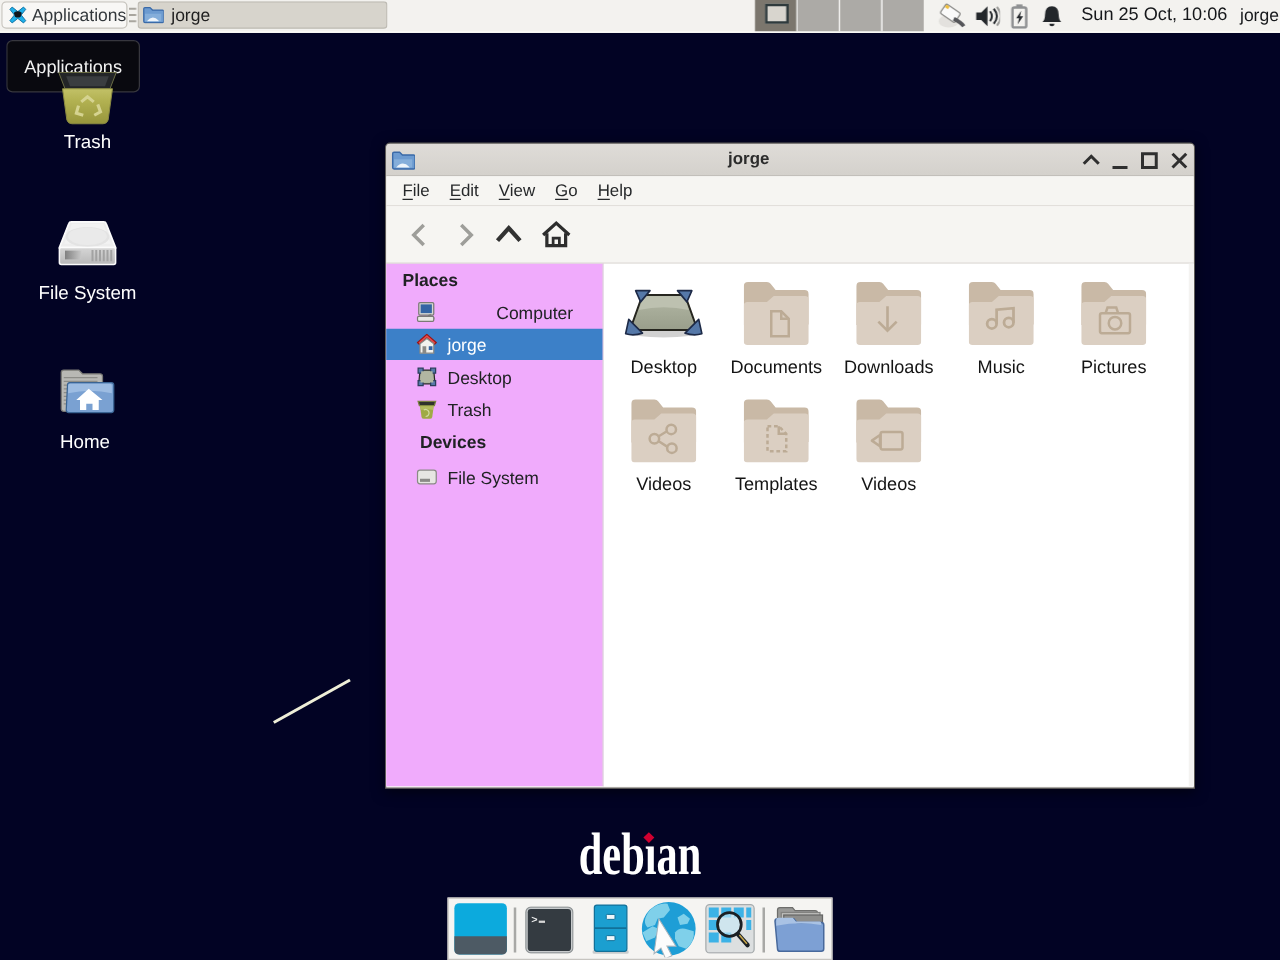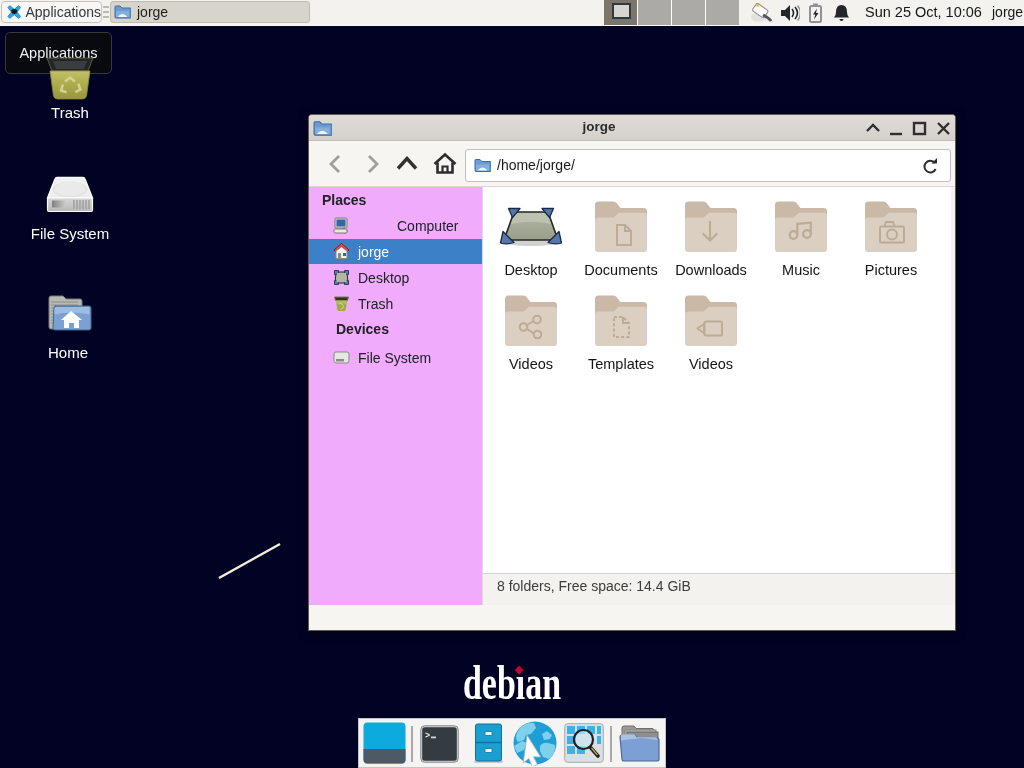--- a/index.html
+++ b/index.html
@@ -228,45 +228,40 @@
     <div id="title">jorge</div>
     <svg class="abs" style="left:552px;top:0" width="96" height="26" viewBox="0 0 96 26">
       <g stroke="#2f2f2f" stroke-width="2.4" fill="none">
         <path d="M6,16 l6,-6 l6,6"></path>
         <line x1="29" y1="19" x2="41" y2="19"></line>
         <rect x="53" y="8" width="11" height="11"></rect>
         <path d="M77,8 l11,11 M88,8 l-11,11"></path>
       </g>
     </svg>
   </div>
+  <div id="menubar">
+    <span><u>F</u>ile</span>
+      <span><u>E</u>dit</span>
+      <span><u>V</u>iew</span>
+      <span><u>G</u>o</span>
+      <span><u>H</u>elp</span>
+  </div>
   <div id="toolbar">
     <svg class="abs" style="left:18px;top:9px" width="130" height="28" viewBox="0 0 130 28">
       <g fill="none" stroke-width="2.8">
         <path d="M12,6 L4,14 L12,22" stroke="#9e9e9a"></path>
         <path d="M42,6 L50,14 L42,22" stroke="#9e9e9a"></path>
         <path d="M71,18.5 L80,8.5 L89,18.5" stroke="#323232" stroke-width="3.4"></path>
         <g stroke="#2d2d2d" stroke-width="2.6">
           <path d="M107.5,14 L118,4.5 L128.5,14" fill="none"></path>
           <path d="M110.5,12.5 V22.5 H125.5 V12.5" fill="none"></path>
           <path d="M115.5,22.5 v-6 h5 v6" fill="none" stroke-width="2.2"></path>
         </g>
       </g>
     </svg>
-    <div id="pathfield">
-      <svg class="abs" style="left:8px;top:8px" width="17" height="15" viewBox="0 0 17 14">
-        <path d="M1,2 q0-1 1-1 h4 l2,2 h8 q1,0 1,1 v8 q0,1 -1,1 h-14 q-1,0 -1,-1 Z" fill="#6d9bd0" stroke="#3a6aa8"></path>
-        <path d="M2,6 h13 v6 h-13 Z" fill="#85aeda"></path>
-        <path d="M3.5,11.9 q4.5,-5.5 9.5,-0.4 l0,0.4 Z" fill="#eef4fa"></path>
-      </svg>
-      <div id="pathtext">/home/jorge/</div>
-      <svg class="abs" style="left:455px;top:8px" width="17" height="17" viewBox="0 0 17 17">
-        <path d="M13.8,5 a5.8,5.8 0 1 0 0.8,6" stroke="#2e2e2e" stroke-width="2" fill="none"></path>
-        <path d="M10.5,5.5 h5.5 v-5.5 Z" fill="#2e2e2e"></path>
-      </svg>
-    </div>
   </div>
   <div id="content">
     <div id="sidebar">
       <div class="shead" style="top:5px;">Places</div>
       <div class="srow" style="top:26px;gap:39px;">
         <svg class="sic" viewBox="0 0 17 17">
           <rect x="2" y="1" width="12" height="10" rx="1" fill="#d8d8d4" stroke="#7a7a76"></rect>
           <rect x="3.5" y="2.5" width="9" height="7" fill="#3465a4"></rect>
           <path d="M12,11 a2.5,2.5 0 1 0 2,2" fill="none" stroke="#7a7a76"></path>
           <rect x="1" y="12" width="13" height="4" rx="1" fill="#e8e8e4" stroke="#7a7a76"></rect>
@@ -392,21 +387,20 @@
         </svg>
         <div class="flabel" style="left:3px;top:75px;">Desktop</div>
         <div class="flabel" style="left:93px;top:75px;">Documents</div>
         <div class="flabel" style="left:183px;top:75px;">Downloads</div>
         <div class="flabel" style="left:273px;top:75px;">Music</div>
         <div class="flabel" style="left:363px;top:75px;">Pictures</div>
         <div class="flabel" style="left:3px;top:169px;">Videos</div>
         <div class="flabel" style="left:93px;top:169px;">Templates</div>
         <div class="flabel" style="left:183px;top:169px;">Videos</div>
       </div>
-      <div id="status"><span>8 folders, Free space: 14.4 GiB</span></div>
     </div>
   </div>
 </div>
 
 <div id="dock"></div>
 
 <svg class="abs" style="left:363px;top:722px" width="43" height="42" viewBox="0 0 43 42">
   <rect x="0.5" y="0.5" width="42" height="41" rx="4" fill="#0caadd"></rect>
   <path d="M0.5,27 h42 v10.5 q0,4 -4,4 h-34 q-4,0 -4,-4 Z" fill="#4d5a64"></path>
 </svg>

